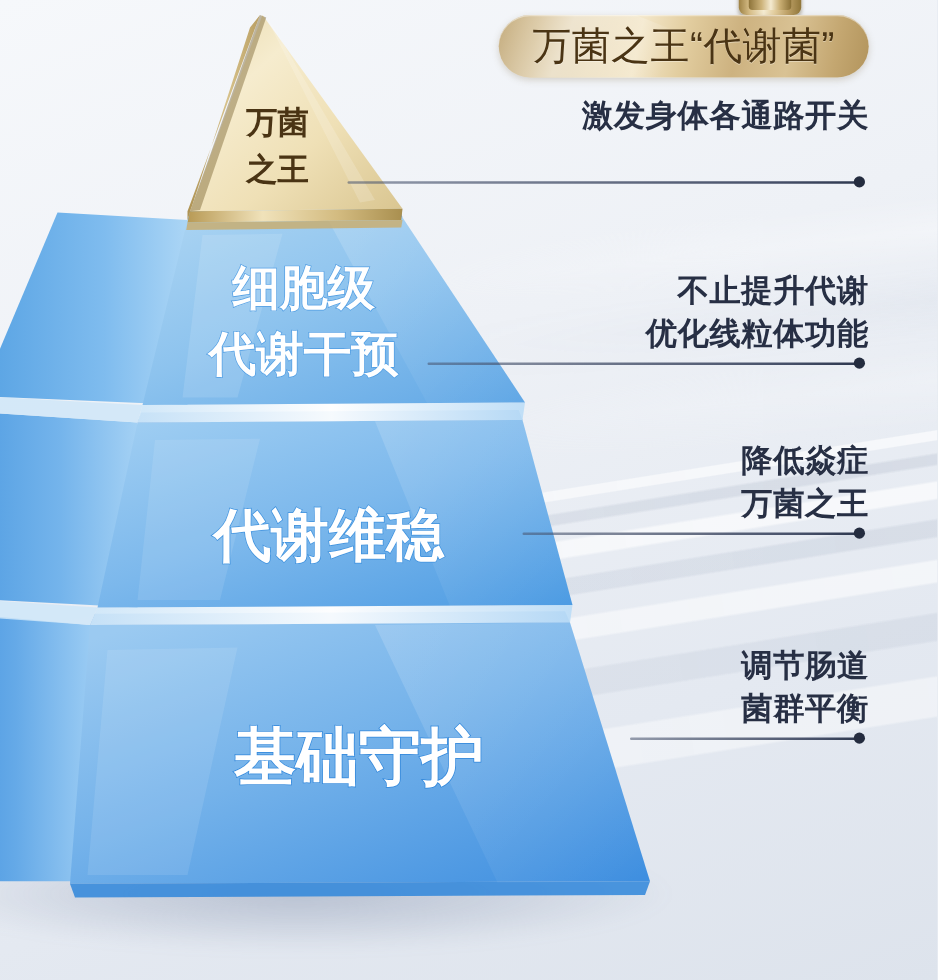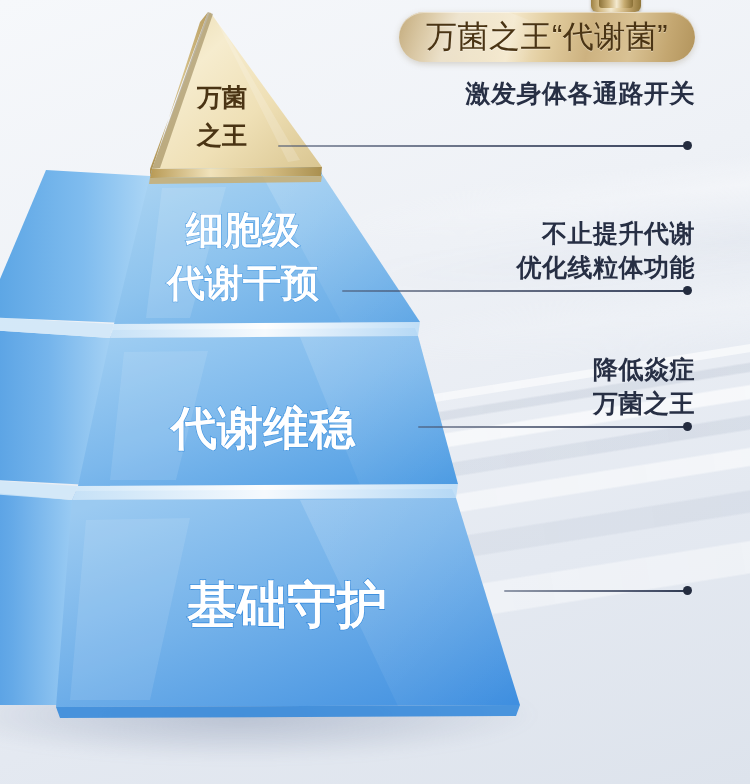--- a/index.html
+++ b/index.html
@@ -284,18 +284,22 @@
 
   <div class="callout" style="right:55px; top:352px;">
     <div class="line-txt">降低焱症</div>
     <div class="line-txt">万菌之王</div>
   </div>
   <div class="leader" style="left:418px; top:421px; width:274px;">
     <div class="bar"></div>
     <div class="dot"></div>
   </div>
 
+  <div class="callout" style="right:55px; top:516px;">
+    <div class="line-txt">调节肠道</div>
+    <div class="line-txt">菌群平衡</div>
+  </div>
   <div class="leader" style="left:504px; top:585px; width:188px;">
     <div class="bar"></div>
     <div class="dot"></div>
   </div>
 
 </div>
 
 </body></html>

